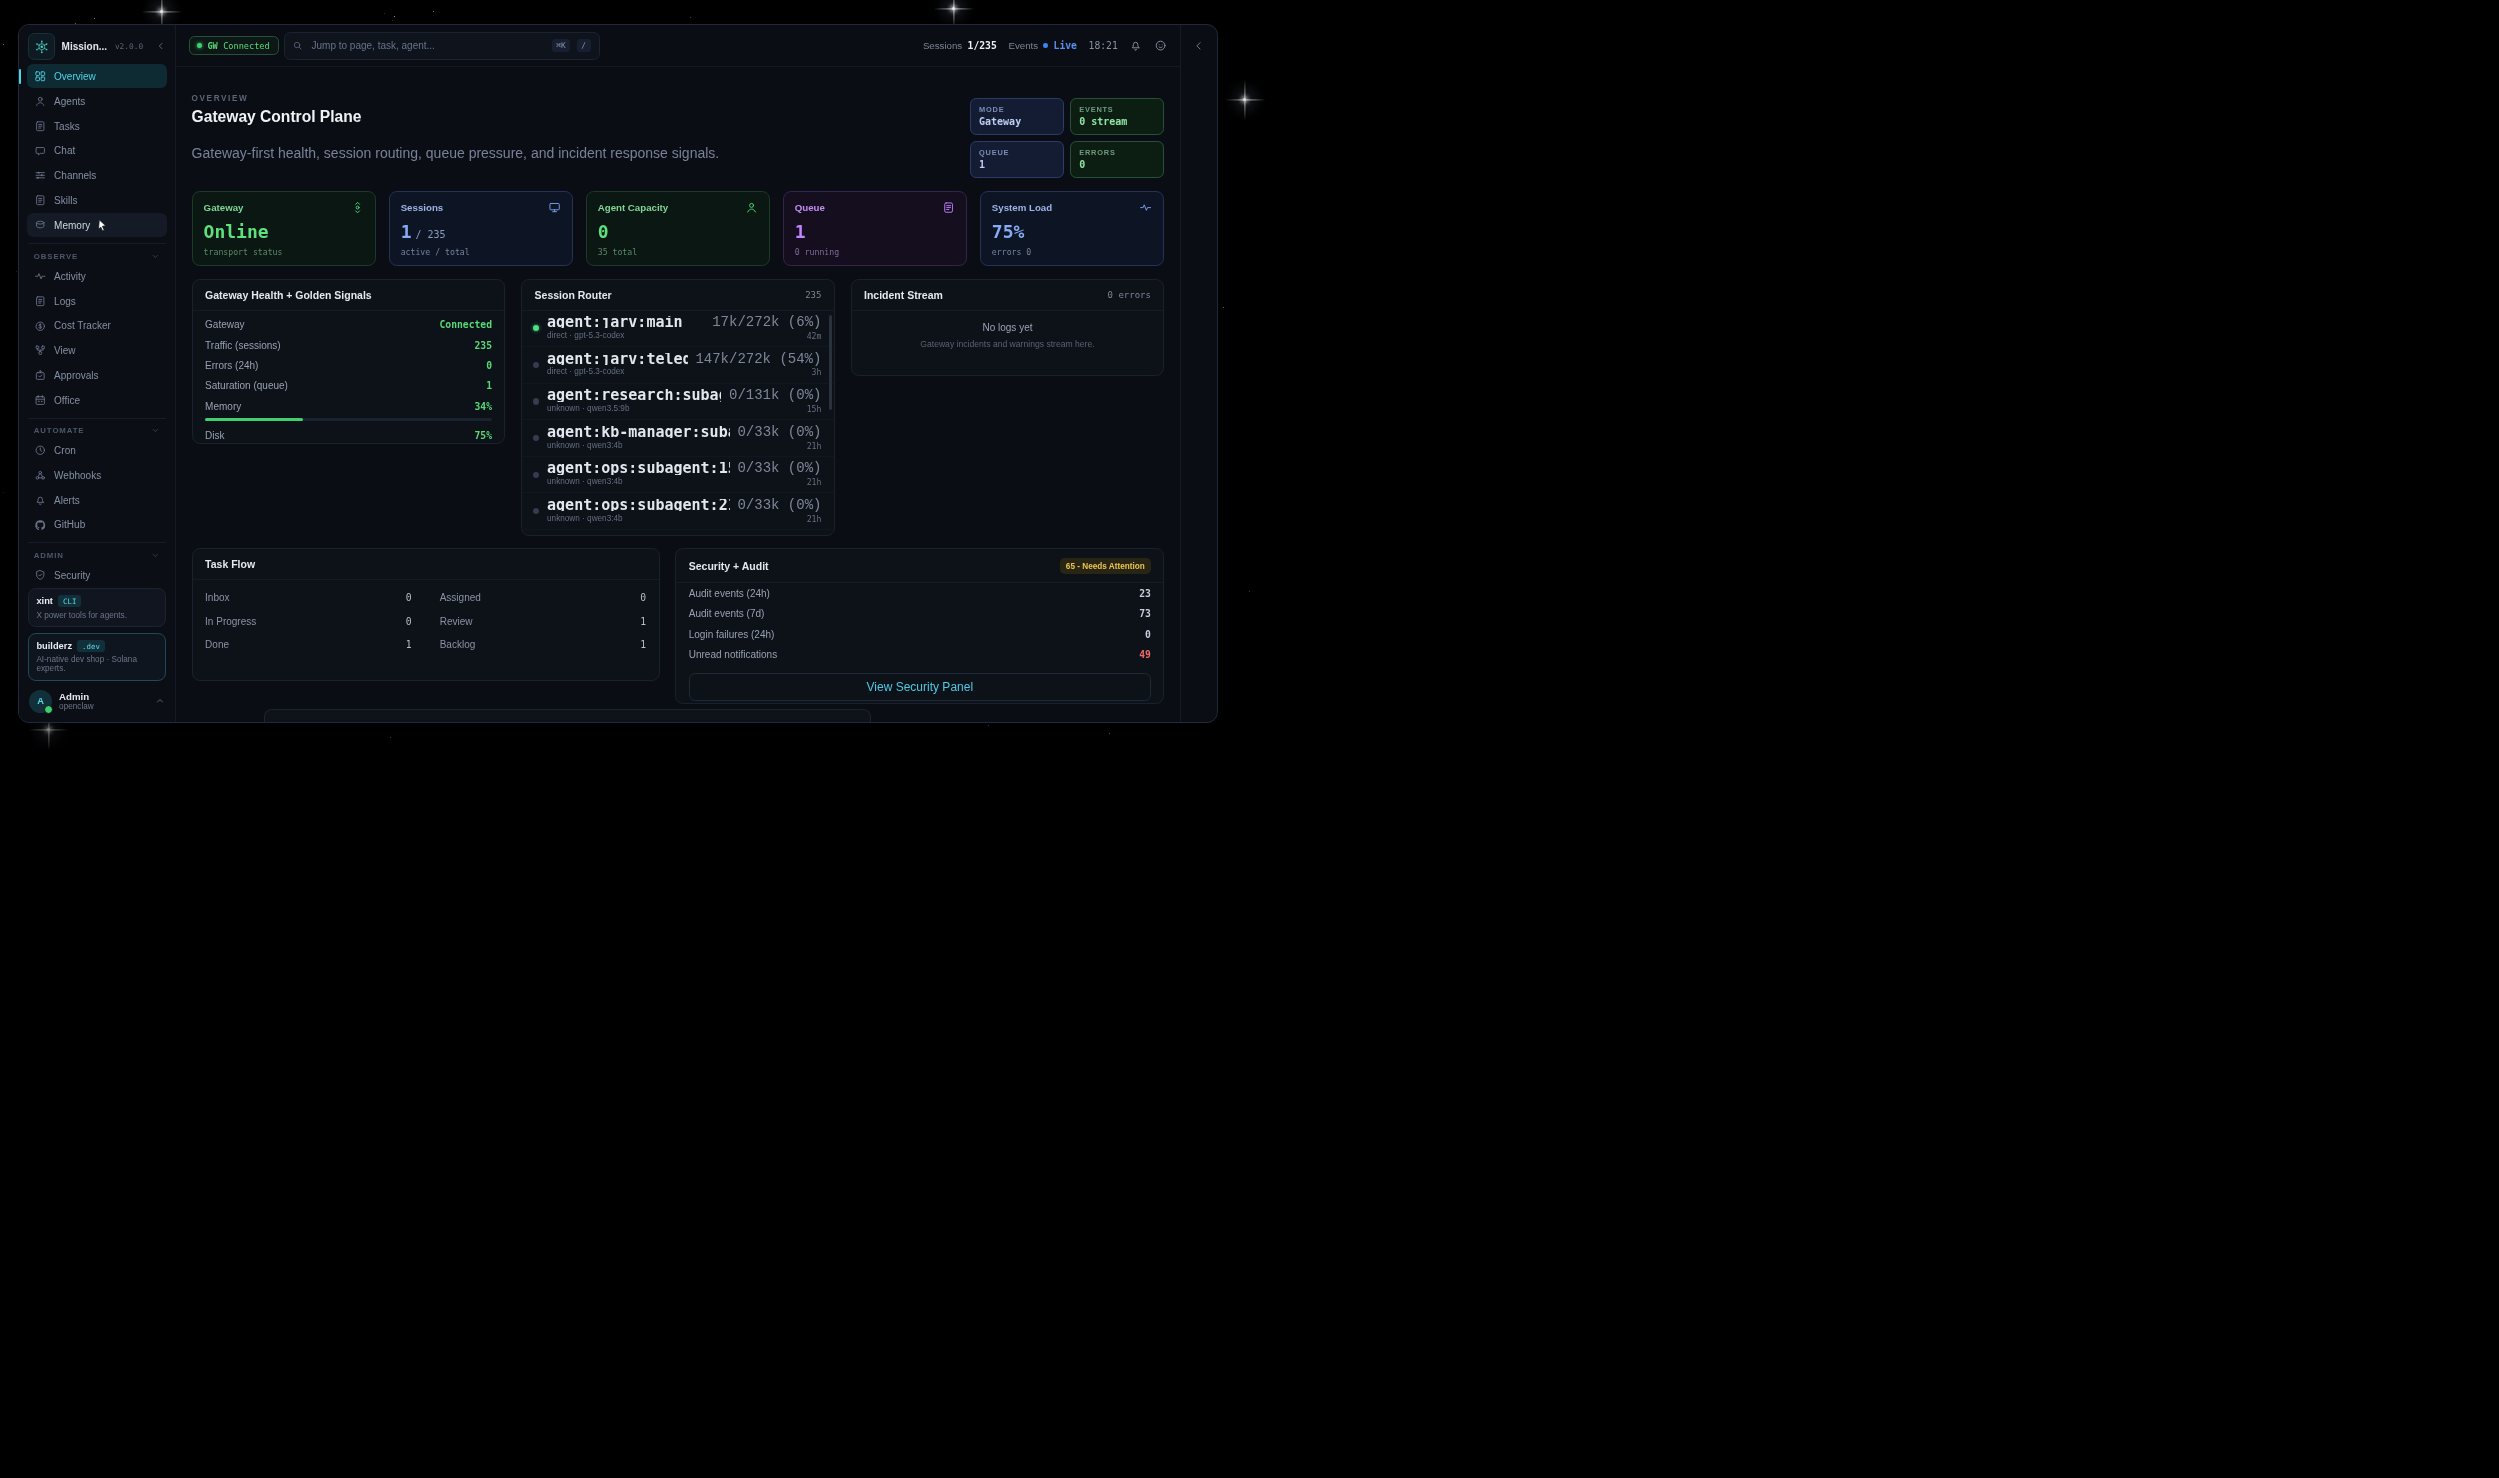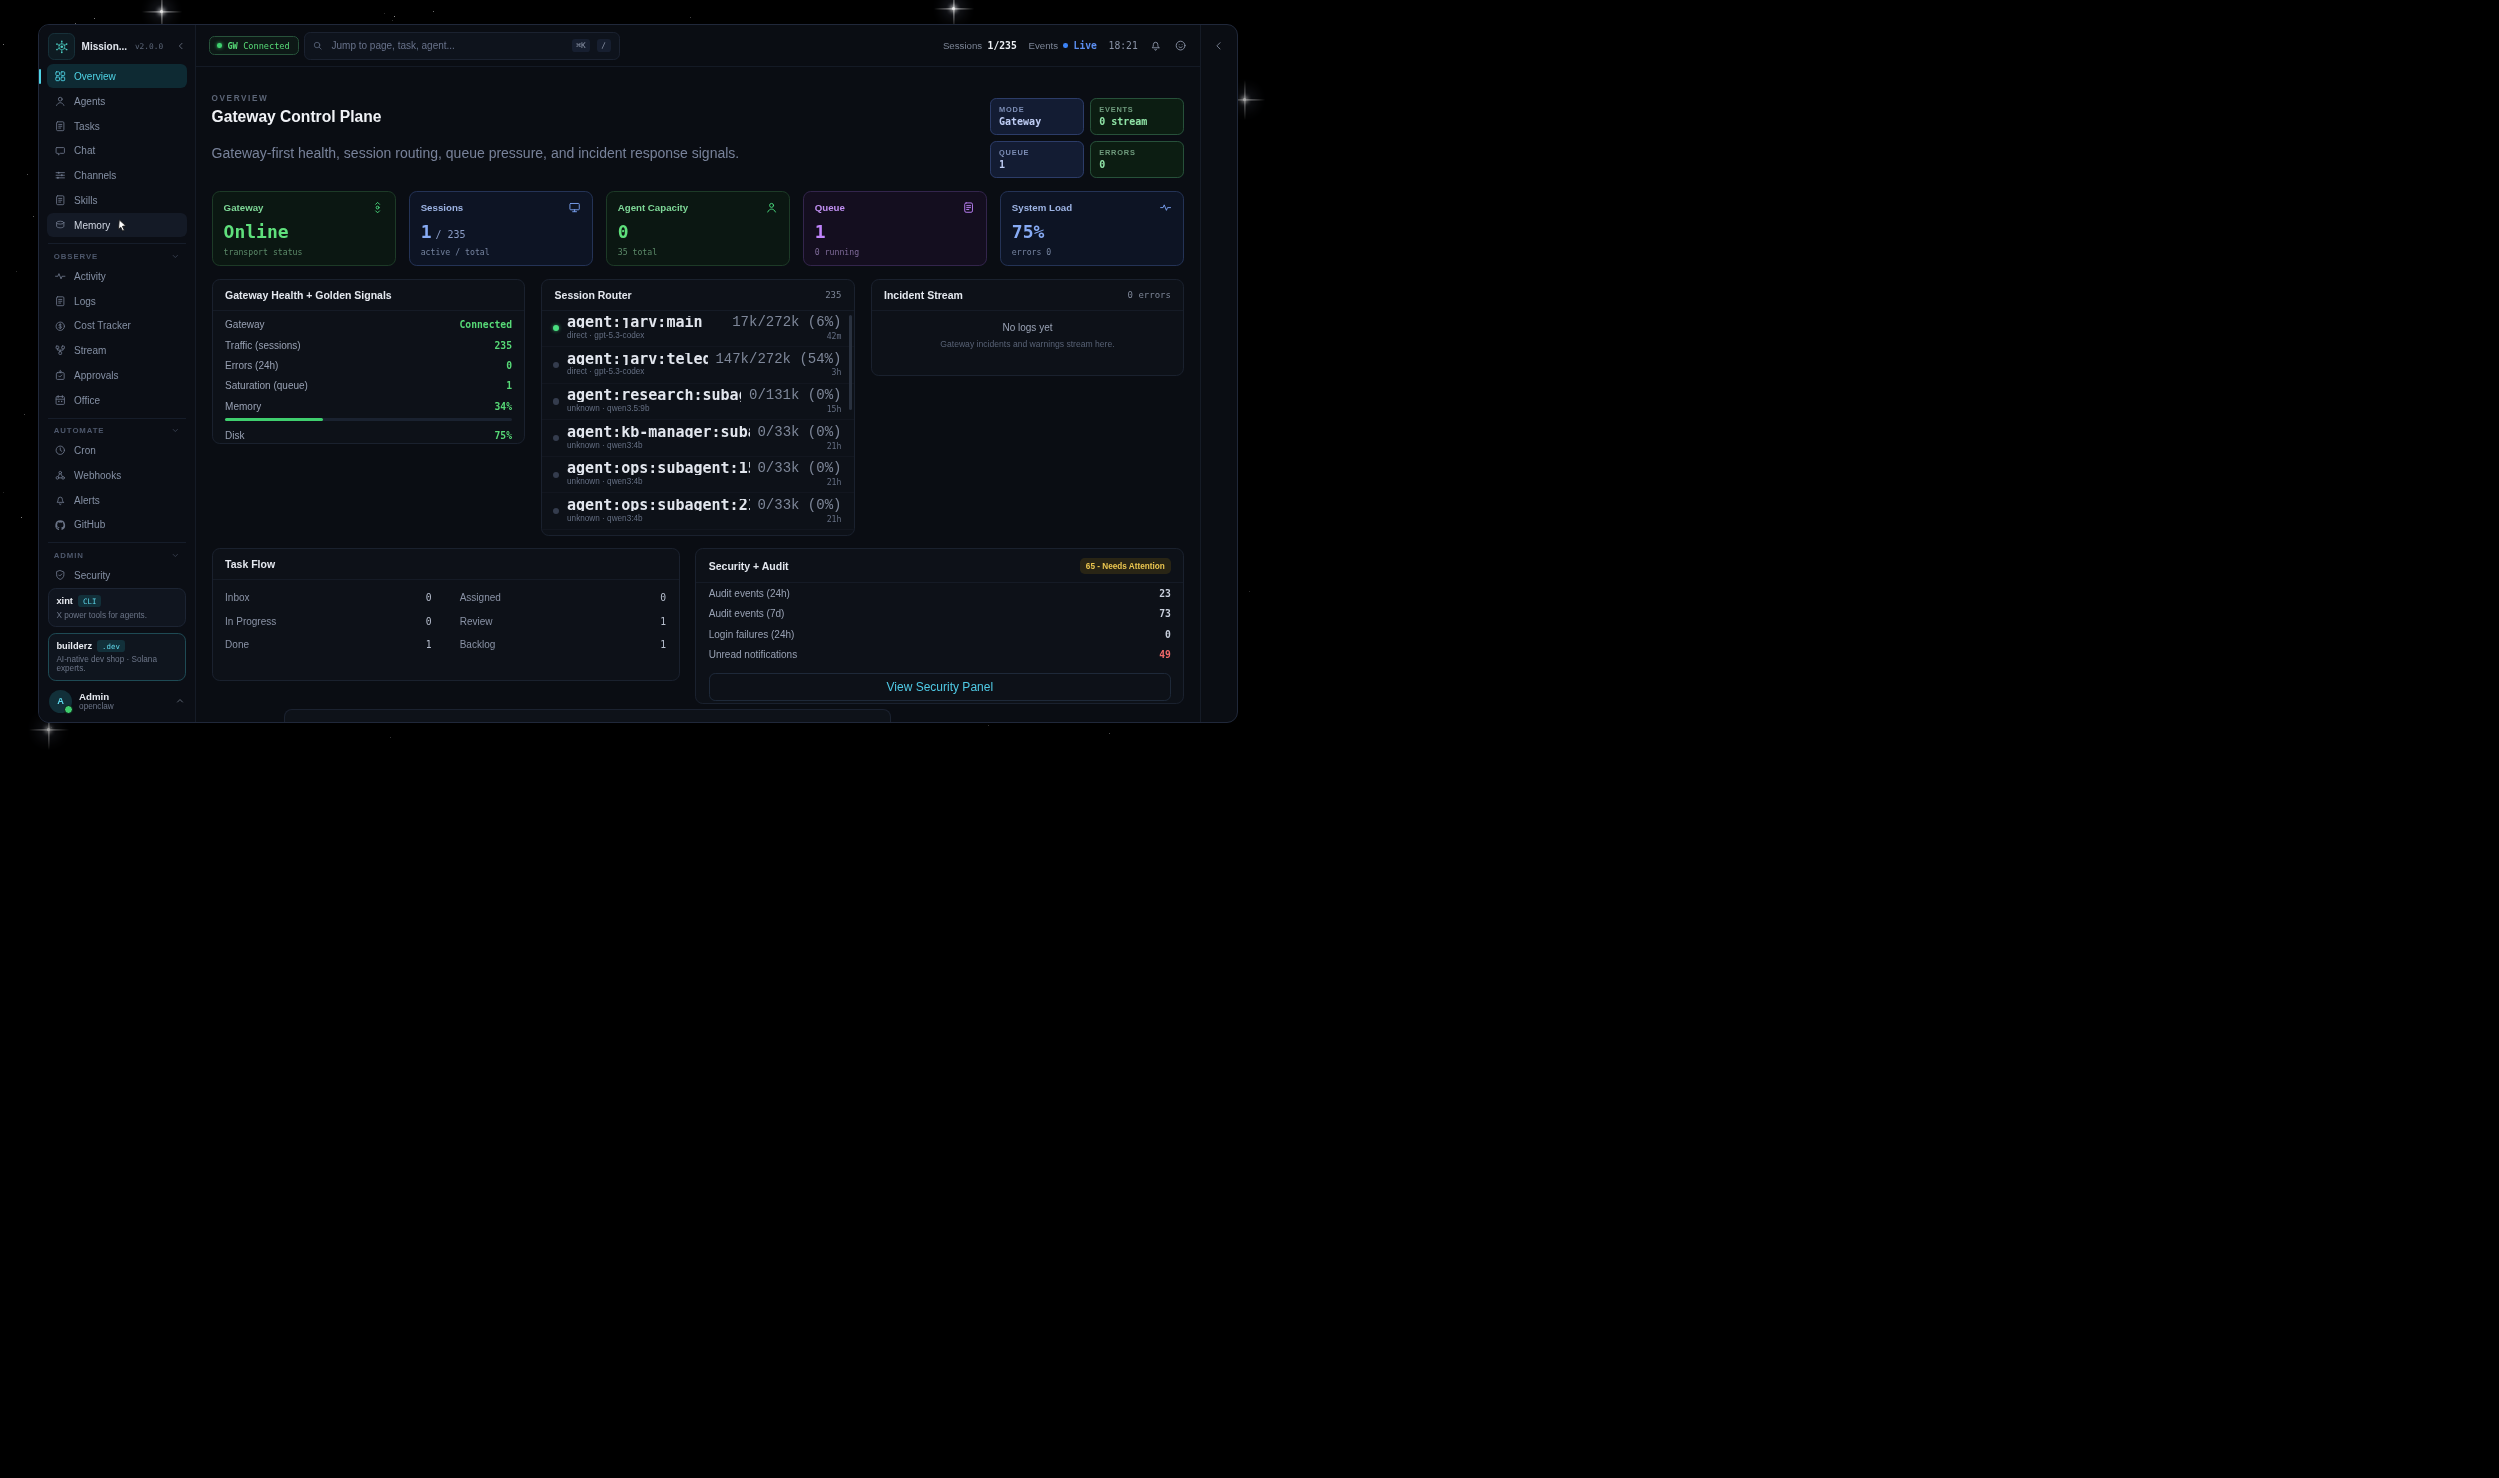--- a/index.html
+++ b/index.html
@@ -6,21 +6,21 @@
     font-family:"Liberation Sans",sans-serif;-webkit-font-smoothing:antialiased;}
   .mono{font-family:"DejaVu Sans Mono",monospace;}
   #stars{position:absolute;inset:0;z-index:0;}
   .star{position:absolute;background:#fff;border-radius:50%;}
   .flare{position:absolute;width:3.1px;height:3.1px;background:#fff;border-radius:50%;
     box-shadow:0 0 4.7px 1.6px rgba(255,255,255,.9),0 0 15.6px 6.2px rgba(190,205,255,.28);}
   .flare::before,.flare::after{content:"";position:absolute;left:50%;top:50%;transform:translate(-50%,-50%);}
   .flare::before{width:40px;height:1.2px;background:linear-gradient(to right,transparent,rgba(255,255,255,.95),transparent);}
   .flare::after{height:40px;width:1.2px;background:linear-gradient(to bottom,transparent,rgba(255,255,255,.95),transparent);}
 
-  .window{position:absolute;left:38px;top:24px;width:1198px;height:697px;z-index:2;
+  .window{position:absolute;left:18px;top:24px;width:1198px;height:697px;z-index:2;
     background:#0a0d13;border:0.8px solid #20283a;border-radius:11px;display:flex;overflow:hidden;
     box-shadow:0 18.7px 54px rgba(0,0,0,.85);color:#e4e8ef;justify-content:center;}
 
   
   .sidebar{width:157px;flex:none;background:#0b0e15;border-right:0.8px solid #151b26;
     padding:7.8px 7.8px 9.3px;display:flex;flex-direction:column;position:relative;box-sizing:border-box;}
   .brand{display:flex;align-items:center;gap:6.2px;height:34px;margin-bottom:4.7px;padding:0 1.6px;}
   .brand-tile{width:25px;height:25px;border-radius:6.2px;background:#0e1b22;border:0.8px solid #173039;
     display:flex;align-items:center;justify-content:center;color:#4dd0c4;flex:none;}
   .brand-title{font-size:10px;font-weight:700;color:#e2e6ee;white-space:nowrap;}
@@ -491,21 +491,21 @@
           </div>
           <div class="nav-item">
             <span class="ic">
               <svg viewBox="0 0 24 24" fill="none" stroke="currentColor" stroke-width="1.7" stroke-linecap="round" stroke-linejoin="round" style="width:12.5px;height:12.5px;display:block">
                 <rect x="4" y="4" width="5.2" height="5.2" rx="1.3"></rect>
                 <rect x="14.8" y="4" width="5.2" height="5.2" rx="1.3"></rect>
                 <rect x="9.4" y="14.8" width="5.2" height="5.2" rx="1.3"></rect>
                 <path d="M6.6 9.2v2.6h10.8V9.2M12 11.8v3"></path>
               </svg>
             </span>
-            <span>Stream</span>
+            <span>View</span>
           </div>
           <div class="nav-item">
             <span class="ic">
               <svg viewBox="0 0 24 24" fill="none" stroke="currentColor" stroke-width="1.7" stroke-linecap="round" stroke-linejoin="round" style="width:12.5px;height:12.5px;display:block">
                 <rect x="4.5" y="7" width="15" height="13" rx="2"></rect>
                 <path d="M12 2.5V7M9.8 5l2.2 2 2.2-2M9 13.5l2 2 4-4"></path>
               </svg>
             </span>
             <span>Approvals</span>
           </div>

